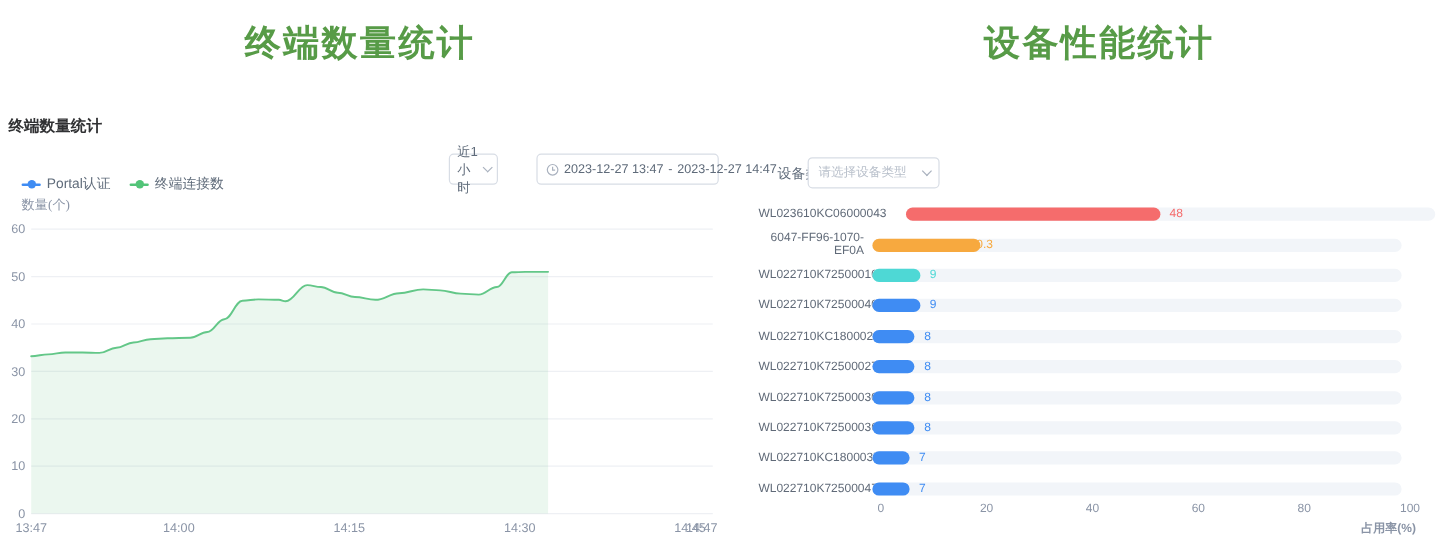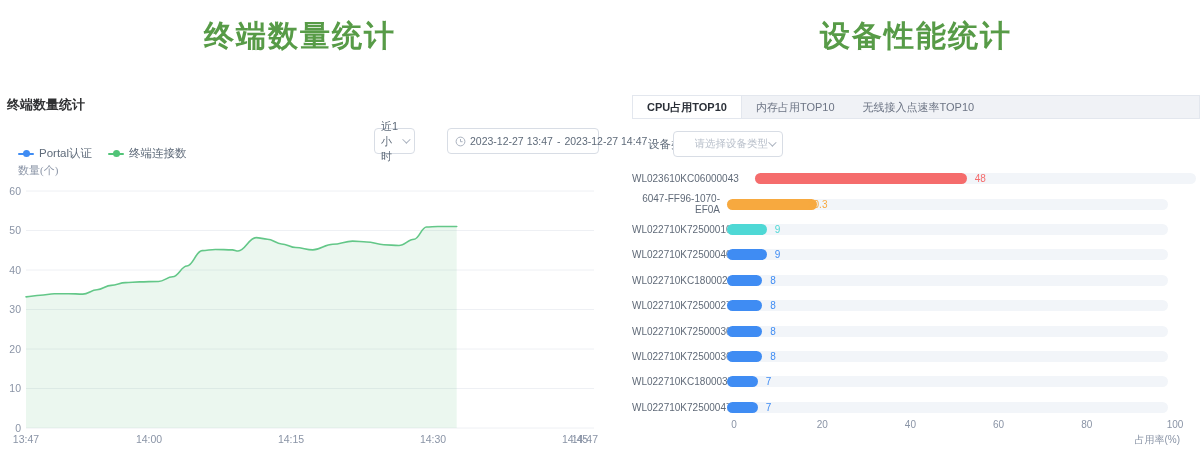--- a/index.html
+++ b/index.html
@@ -35,34 +35,34 @@
   
   #tab-strip { position:absolute; left:0; top:95px; width:568px; height:24px; background:#f0f2f6;
     border:1px solid #e3e7ee; border-left:1px solid #e3e7ee; display:flex; align-items:stretch; }
   .tab { display:flex; align-items:center; padding:0 14px; font-size:11px; color:#6d7585; cursor:pointer; white-space:nowrap; }
   .tab.active { background:#fff; color:#2b3038; font-weight:bold; border-right:1px solid #e3e7ee; }
 
   
   #filter-label { position:absolute; left:16px; top:137px; font-size:11.5px; color:#5f6b7a; }
   #device-type-select { position:absolute; left:41px; top:131px; width:110px; height:26px;
     border:1px solid #d8dde5; border-radius:4px; background:#fff; display:flex; align-items:center;
-    justify-content:flex-end; padding:0 8px; cursor:pointer; }
+    justify-content:space-between; padding:0 8px; cursor:pointer; }
   #device-type-select .placeholder { font-size:10.5px; color:#b9c0cb; white-space:nowrap; overflow:hidden; }
 
   
   #bar-rows { position:absolute; left:0; top:166px; width:568px; }
   .bar-row { height:25.4px; display:flex; align-items:center; }
   .bar-label { width:95px; text-align:right; font-size:10px; color:#606a78; padding-right:7px; flex:none; cursor:pointer; }
   .bar-track { position:relative; width:441px; height:11px; background:#f2f5f9; border-radius:6px; flex:none; }
   .bar-fill { position:absolute; left:0; top:0; height:11px; border-radius:6px; }
   .bar-value { position:absolute; top:0; font-size:10px; line-height:11px; }
 
   #bar-xaxis { position:absolute; left:0; top:419px; width:568px; height:14px; }
   .bar-tick { position:absolute; transform:translateX(-50%); font-size:10px; color:#8a94a6; }
-  #bar-xaxis-name { position:absolute; right:20px; top:433px; font-size:10px; color:#8a94a6; }
+  #bar-xaxis-name { position:absolute; right:20px; top:433px; font-size:10px; color:#8a94a6;font-weight:bold; }
 
   svg text { font-family:"Liberation Sans","DejaVu Sans",sans-serif; }
 </style>
 </head>
 <body>
 
 <div class="panel" id="left-panel">
   <div class="big-title">终端数量统计</div>
   <div class="card-title">终端数量统计</div>
 
@@ -114,25 +114,20 @@
       <text x="291.06666666666666" y="258" text-anchor="middle" font-size="10.5" fill="#8a94a6">14:15</text>
       <text x="433.06666666666666" y="258" text-anchor="middle" font-size="10.5" fill="#8a94a6">14:30</text>
       <text x="575.0666666666667" y="258" text-anchor="middle" font-size="10.5" fill="#8a94a6">14:45</text>
       <text x="598" y="258" text-anchor="end" font-size="10.5" fill="#8a94a6">14:47</text>
     </svg>
 </div>
 
 <div class="panel" id="right-panel">
   <div class="big-title">设备性能统计</div>
 
-  <div id="tab-strip">
-      <div class="tab active">CPU占用TOP10</div>
-      <div class="tab">内存占用TOP10</div>
-      <div class="tab">无线接入点速率TOP10</div>
-    </div>
 
   <div id="filter-label">设备类型</div>
   <div id="device-type-select">
     <span class="placeholder">请选择设备类型</span>
     <span class="chev"></span>
   </div>
 
   <div id="bar-rows">
       <div class="bar-row">
         <div class="bar-label">WL023610KC06000043</div>

